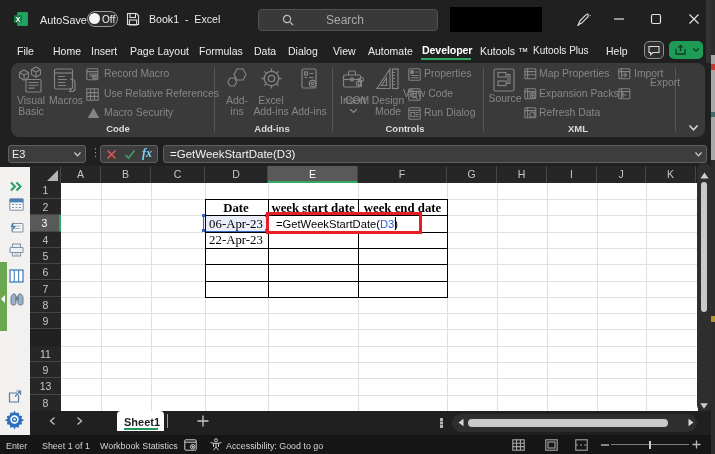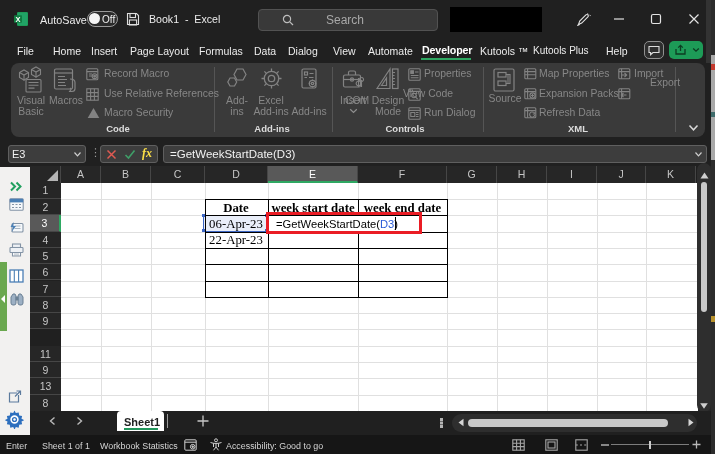--- a/index.html
+++ b/index.html
@@ -287,21 +287,21 @@
     <path d="M1.5 1.5 L4.5 4.8 7.5 1.5" fill="none" stroke="#cfcfcf" stroke-width="1.2"></path>
   </svg>
 <div class="txt" style="left:90px;top:146px;font-size:11px;color:#9a9a9a;letter-spacing:0;">⋮</div>
 <div class="abs" style="left:100px;top:144.5px;width:58px;height:18px;background:#3d3d3d;border:1px solid #5f5f5f;border-radius:3px;box-sizing:border-box;"></div>
 <svg class="abs" style="left:106px;top:148.5px;" width="11" height="11" viewBox="0 0 11 11">
     <path d="M1.5 1.5 L9.5 9.5 M9.5 1.5 L1.5 9.5" stroke="#e05a52" stroke-width="1.5"></path>
   </svg>
 <svg class="abs" style="left:124px;top:148.5px;" width="12" height="11" viewBox="0 0 12 11">
     <path d="M1.5 6 L4.5 9 L10.5 1.5" fill="none" stroke="#3f9f68" stroke-width="1.6"></path>
   </svg>
-<div class="txt" style="left:142px;top:146px;font-size:12px;color:#fde047;font-style:italic;font-family:'Liberation Serif',serif;font-weight:bold;">fx</div>
+<div class="txt" style="left:142px;top:146px;font-size:12px;color:#7dd3fc;font-style:italic;font-family:'Liberation Serif',serif;font-weight:bold;">fx</div>
 <div class="abs" style="left:163px;top:144.5px;width:544px;height:18px;background:#3d3d3d;border:1px solid #5f5f5f;border-radius:3px;box-sizing:border-box;"></div>
 <div class="txt" style="left:170px;top:147.5px;font-size:11.5px;color:#f2f2f2;">=GetWeekStartDate(D3)</div>
 <svg class="abs" style="left:694px;top:150.5px;" width="9" height="7" viewBox="0 0 9 7">
     <path d="M1.5 1.5 L4.5 4.8 7.5 1.5" fill="none" stroke="#cfcfcf" stroke-width="1.2"></path>
   </svg>
 
 <div id="sheet"></div>
 
 <div class="abs" style="left:0;top:166.5px;width:30px;height:268.5px;background:#f2f1f0;"></div>
 <div class="abs" style="left:0;top:262px;width:7px;height:69px;background:#6aa84f;"></div>

